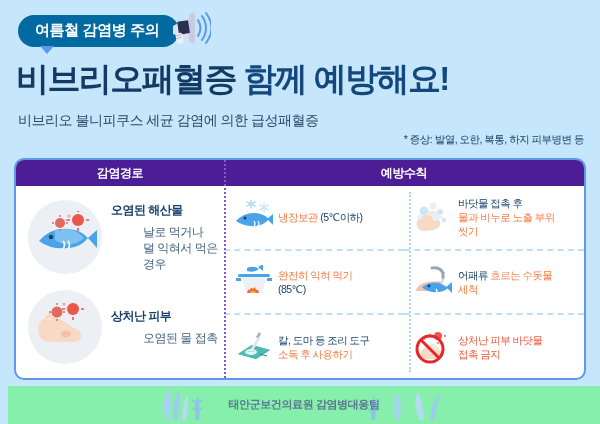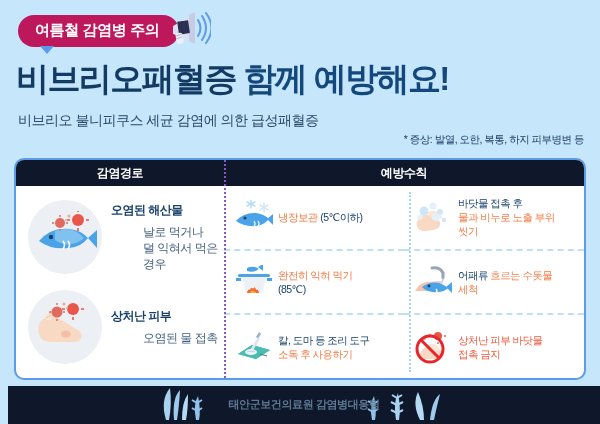--- a/index.html
+++ b/index.html
@@ -23,21 +23,21 @@
   
   .badge-row {
     position: absolute;
     left: 18px;
     top: 11px;
     display: flex;
     align-items: center;
     height: 40px;
   }
   .badge {
-    background: #be185d;
+    background: #0369a1;
     color: #ffffff;
     font-size: 15px;
     font-weight: bold;
     letter-spacing: -0.4px;
     padding: 7px 20px 8px 17px;
     border-radius: 20px;
     position: relative;
     white-space: nowrap;
     line-height: 1.1;
   }
@@ -98,21 +98,21 @@
     top: 158px;
     width: 572px;
     height: 222px;
     border: 2px solid #5b9bea;
     border-radius: 10px;
     background: #ffffff;
     overflow: hidden;
   }
   .card-head {
     height: 26px;
-    background: #0f172a;
+    background: #4c1d95;
     display: flex;
     align-items: center;
   }
   .card-head .h-left {
     width: 208px;
     text-align: center;
     color: #fff;
     font-size: 12px;
     font-weight: bold;
     letter-spacing: -0.4px;
@@ -227,21 +227,21 @@
   .p-txt .accent { color: #f47b45; }
   .p-txt .red { color: #f0583c; }
 
   
   .footer {
     position: absolute;
     left: 8px;
     right: 0;
     bottom: 0;
     height: 38px;
-    background: #0f172a;
+    background: #86efac;
     overflow: hidden;
     padding-left: 24px;
   }
   .footer-text {
     position: absolute;
     left: 0; right: 0;
     top: 11px;
     text-align: center;
     font-size: 11px;
     font-weight: bold;

